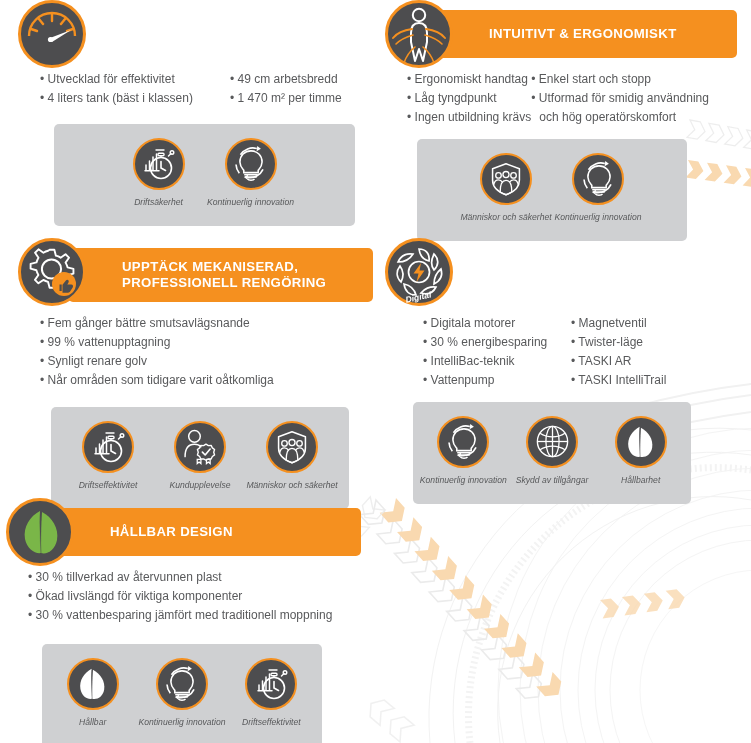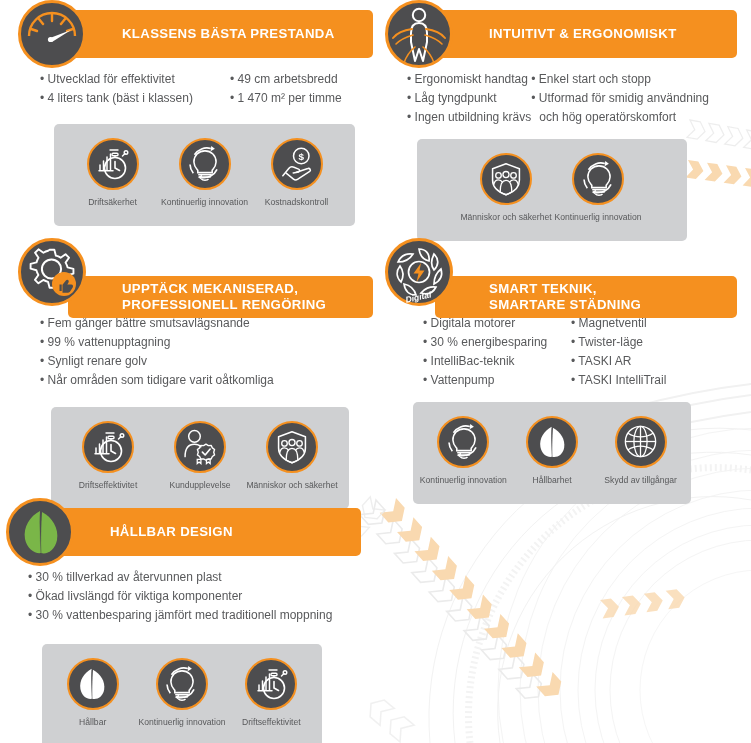--- a/index.html
+++ b/index.html
@@ -30,21 +30,21 @@
     position:absolute; left:50px; top:0; right:0; height:100%;
     background:#f5901f; border-radius:5px;
     display:flex; align-items:center;
   }
   .header-title {
     color:#ffffff; font-size:13.2px; font-weight:bold;
     letter-spacing:.35px; line-height:1.22;
     margin-left:54px; text-transform:uppercase;
   }
   .panel-header.two-line { height:52px; }
-  .panel-header.two-line .header-bar { top:-2px; height:42px;margin-top:28px; }
+  .panel-header.two-line .header-bar { top:-2px; height:54px; }
 
   .header-icon {
     position:absolute; left:0; top:-10px;
     width:68px; height:68px; border-radius:50%;
     background:#4d4d4f; border:3px solid #f5901f;
     display:flex; align-items:center; justify-content:center;
     z-index:3;
   }
   .header-icon.shifted { top:-12px; }
 
@@ -56,20 +56,21 @@
   .bullet-col li { list-style:none; text-indent:-8px; padding-left:8px; }
   .bullet-col li::before { content:"• "; }
   .bullet-col li.cont::before { content:""; }
   .bullet-col li.cont { text-indent:0; padding-left:8px; }
 
   
   .badge-strip {
     background:#cfd0d2; border-radius:5px;
     display:flex; justify-content:center; align-items:flex-start;
     padding:14px 6px 12px;
+    font-style:italic;
   }
   .badge { width:92px; display:flex; flex-direction:column; align-items:center; }
   .badge-circle {
     width:52px; height:52px; border-radius:50%;
     background:#4d4d4f; border:2px solid #f5901f;
     display:flex; align-items:center; justify-content:center;
   }
   .badge-label {
     margin-top:7px; font-size:8.6px; color:#58595b;
     text-align:center; line-height:1.35;
@@ -296,23 +297,20 @@
         <line x1="18" y1="1.5" x2="18" y2="34.5" stroke="#ffffff" stroke-width="1.4"></line>
         <line x1="1.5" y1="18" x2="34.5" y2="18" stroke="#ffffff" stroke-width="1.4"></line>
         <path d="M4.4 9 C 8.4 11.6 13 13 18 13 C 23 13 27.6 11.6 31.6 9" fill="none" stroke="#ffffff" stroke-width="1.4"></path>
         <path d="M4.4 27 C 8.4 24.4 13 23 18 23 C 23 23 27.6 24.4 31.6 27" fill="none" stroke="#ffffff" stroke-width="1.4"></path>
       </g>
     </defs>
   </svg>
 
   <section class="panel" id="panel-performance">
     <div class="panel-header">
-      <div class="header-bar">
-        <div class="header-title">KLASSENS BÄSTA PRESTANDA</div>
-      </div>
       <div class="header-icon">
         <svg width="58" height="58" viewBox="0 0 58 58">
             <use href="#ic-speedometer"></use>
           </svg>
       </div>
     </div>
     <div class="bullets">
       <ul class="bullet-col" style="width:190px">
         <li>Utvecklad för effektivitet</li>
         <li>4 liters tank (bäst i klassen)</li>
@@ -332,28 +330,20 @@
         <div class="badge-label">Driftsäkerhet</div>
       </div>
       <div class="badge">
         <div class="badge-circle">
           <svg width="31" height="35" viewBox="0 0 31 36">
               <use href="#ic-bulb"></use>
             </svg>
         </div>
         <div class="badge-label">Kontinuerlig
 innovation</div>
-      </div>
-      <div class="badge">
-        <div class="badge-circle">
-          <svg width="32" height="34" viewBox="0 0 33 36">
-              <use href="#ic-hand-dollar"></use>
-            </svg>
-        </div>
-        <div class="badge-label">Kostnadskontroll</div>
       </div>
     </div>
   </section>
 
   <section class="panel" id="panel-ergonomics">
     <div class="panel-header">
       <div class="header-bar">
         <div class="header-title">INTUITIVT &amp; ERGONOMISKT</div>
       </div>
       <div class="header-icon">
@@ -440,24 +430,20 @@
             </svg>
         </div>
         <div class="badge-label">Människor
 och säkerhet</div>
       </div>
     </div>
   </section>
 
   <section class="panel" id="panel-smarttech">
     <div class="panel-header two-line">
-      <div class="header-bar">
-        <div class="header-title" style="white-space:pre-line">SMART TEKNIK,
-SMARTARE STÄDNING</div>
-      </div>
       <div class="header-icon shifted">
         <svg width="58" height="58" viewBox="0 0 58 58">
             <use href="#ic-digital"></use>
           </svg>
       </div>
     </div>
     <div class="bullets" style="padding-left:38px">
       <ul class="bullet-col" style="width:148px">
         <li>Digitala motorer</li>
         <li>30 % energibesparing</li>
@@ -476,34 +462,34 @@
         <div class="badge-circle">
           <svg width="31" height="35" viewBox="0 0 31 36">
               <use href="#ic-bulb"></use>
             </svg>
         </div>
         <div class="badge-label">Kontinuerlig
 innovation</div>
       </div>
       <div class="badge">
         <div class="badge-circle">
+          <svg width="33" height="33" viewBox="0 0 36 36">
+              <use href="#ic-globe"></use>
+            </svg>
+        </div>
+        <div class="badge-label">Skydd av
+tillgångar</div>
+      </div>
+      <div class="badge">
+        <div class="badge-circle">
           <svg width="31" height="34" viewBox="0 0 34 38">
               <use href="#ic-leaves-white"></use>
             </svg>
         </div>
         <div class="badge-label">Hållbarhet</div>
-      </div>
-      <div class="badge">
-        <div class="badge-circle">
-          <svg width="33" height="33" viewBox="0 0 36 36">
-              <use href="#ic-globe"></use>
-            </svg>
-        </div>
-        <div class="badge-label">Skydd av
-tillgångar</div>
       </div>
     </div>
   </section>
 
   <section class="panel" id="panel-sustainable">
     <div class="panel-header">
       <div class="header-bar">
         <div class="header-title">HÅLLBAR DESIGN</div>
       </div>
       <div class="header-icon">

